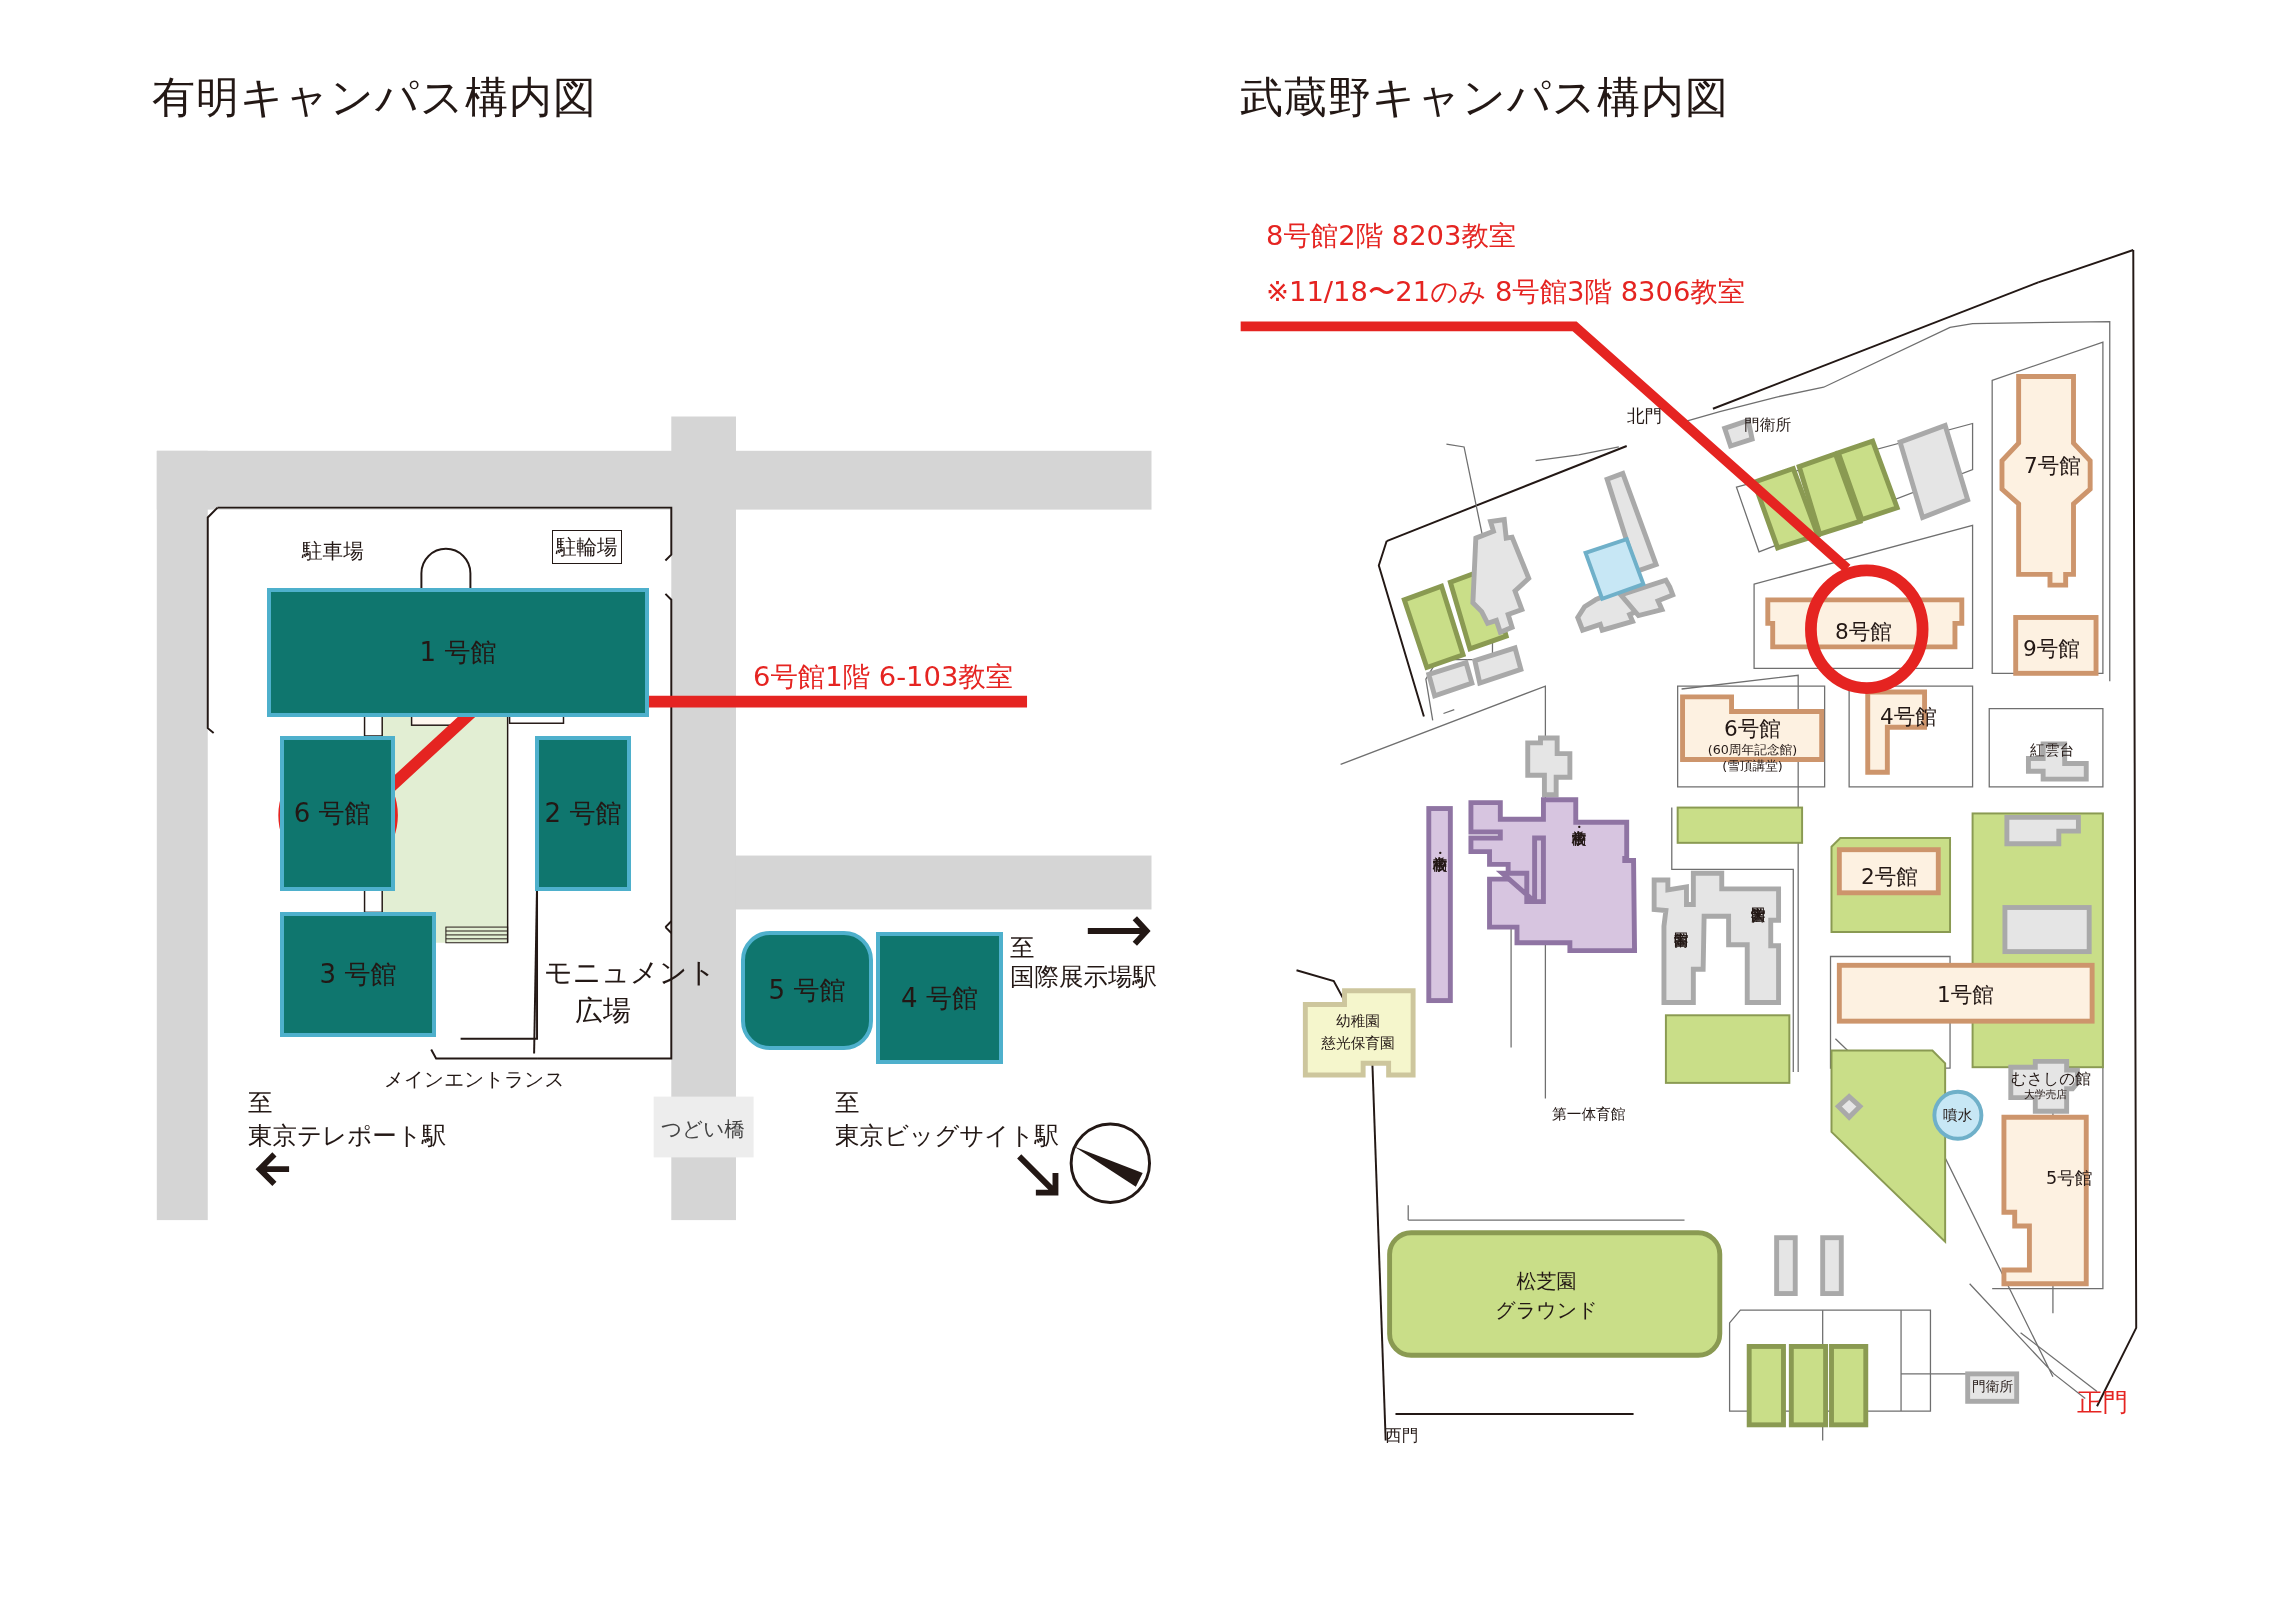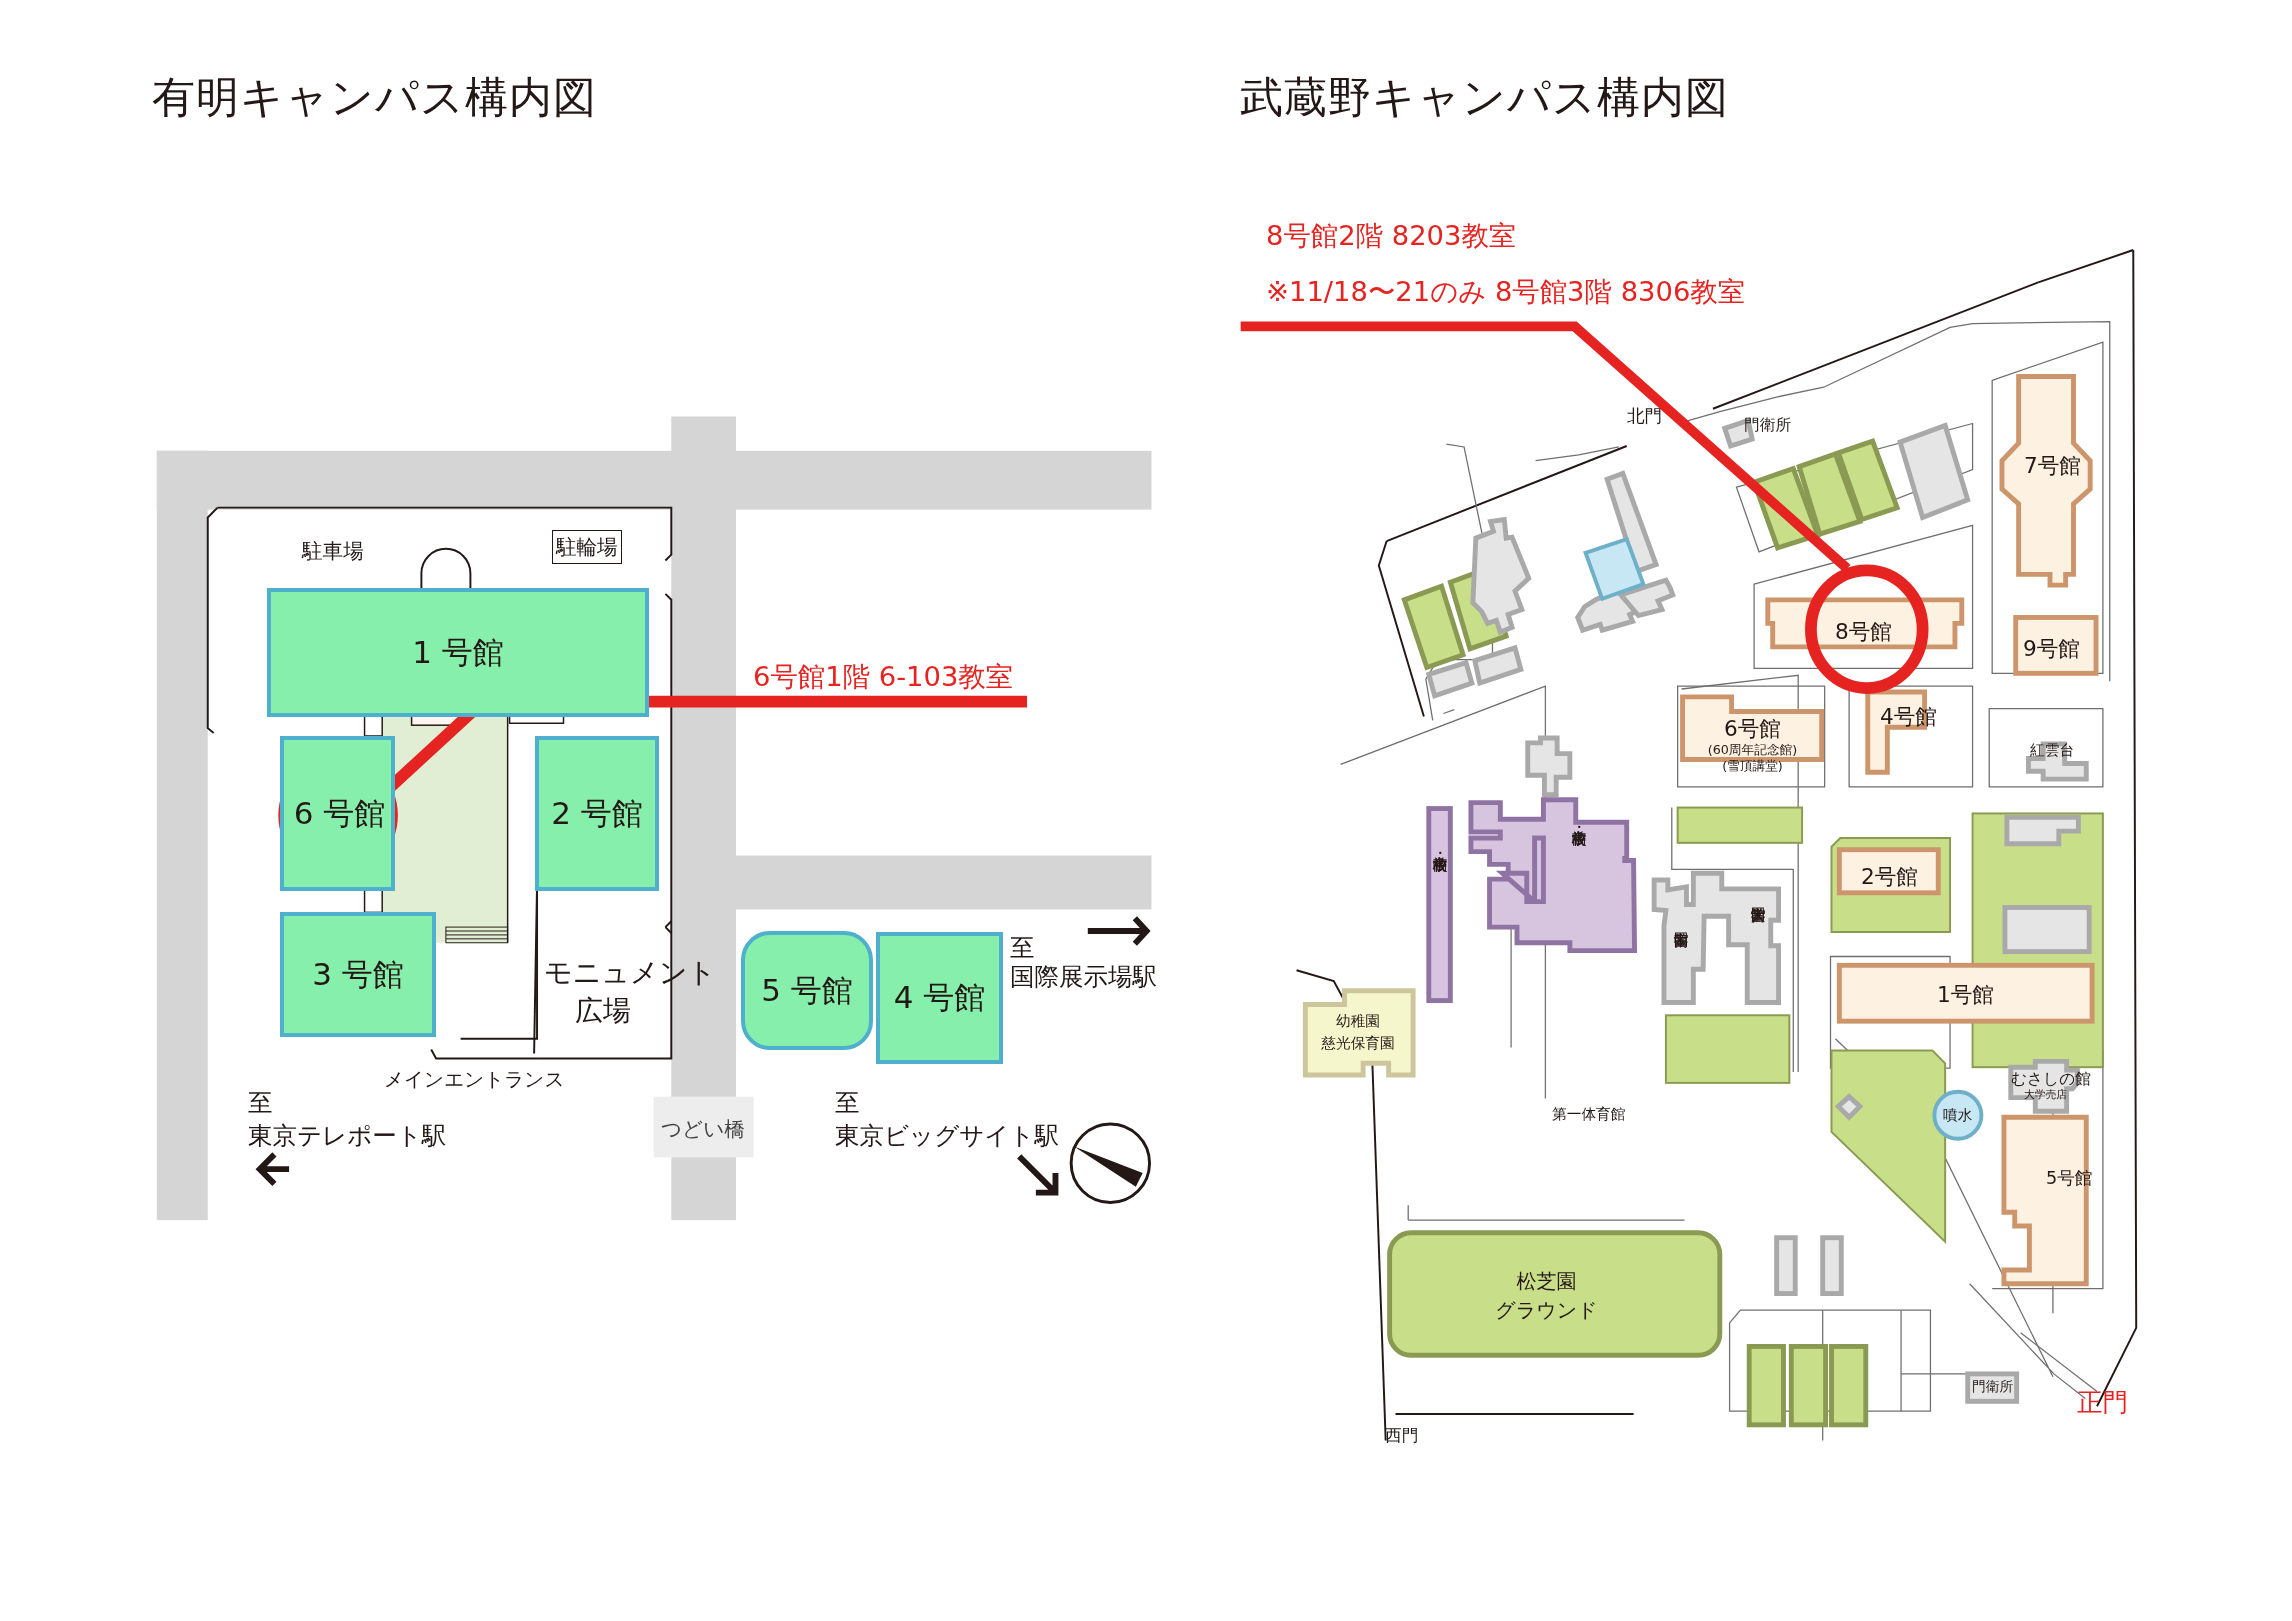--- a/index.html
+++ b/index.html
@@ -1,22 +1,22 @@
 <!DOCTYPE html>
 <html><head>
 <meta charset="utf-8">
 <style>
   html, body { margin:0; padding:0; background:#ffffff; }
   body { width:2293px; height:1621px; position:relative; overflow:hidden;
          font-family:"DejaVu Sans", "Liberation Sans", sans-serif; color:#231815; }
   .abs { position:absolute; }
   .title { font-size:43px; letter-spacing:1px; white-space:nowrap; }
   .red-label { color:#e52421; font-size:27.4px; white-space:nowrap; }
-  .bldg-a { position:absolute; background:#86efac; border:4.9px solid #4eb0cc; box-sizing:border-box;
-            display:flex; align-items:center; justify-content:center; font-size:31px; }
+  .bldg-a { position:absolute; background:#0f766e; border:4.9px solid #4eb0cc; box-sizing:border-box;
+            display:flex; align-items:center; justify-content:center; font-size:26px; }
   .lbl { position:absolute; white-space:nowrap; }
   .vtext { writing-mode:vertical-rl; text-orientation:upright; }
   svg { position:absolute; left:0; top:0; }
 </style>
 </head>
 <body>
 
 <div class="abs title" style="left:152px; top:69px;">有明キャンパス構内図</div>
 <div class="abs title" style="left:1240px; top:69px;">武蔵野キャンパス構内図</div>
 
@@ -74,21 +74,21 @@
     <g fill="none" stroke="#e52421">
       <circle cx="345" cy="832" r="55" stroke-width="12"></circle>
       <path d="M393,808 L493,716 L1048,716" stroke-width="12"></path>
     </g>
 
     <rect x="667" y="1119" width="102" height="62" fill="#ededed"></rect>
   </svg>
 
   <div class="bldg-a" style="left:267px; top:588px; width:382px; height:129px;">1 号館</div>
   <div class="bldg-a" style="left:280px; top:736px; width:115px; height:155px; justify-content:flex-start; padding-left:9.8px;">6 号館</div>
-  <div class="bldg-a" style="left:535px; top:736px; width:124px; height:155px;">2 号館</div>
+  <div class="bldg-a" style="left:535px; top:736px; width:96px; height:155px;">2 号館</div>
   <div class="bldg-a" style="left:280px; top:912px; width:156px; height:125px;">3 号館</div>
   <div class="bldg-a" style="left:741px; top:931px; width:132px; height:119px;border-radius:29px;">5 号館</div>
   <div class="bldg-a" style="left:876px; top:932px; width:127px; height:132px;">4 号館</div>
 
   <div class="lbl" style="left:302px; top:537px; font-size:20.6px;">駐車場</div>
   <div class="lbl" style="left:552px; top:530px; font-size:20.6px; border:1.5px solid #231815; padding:2px 2.9px;">駐輪場</div>
   <div class="lbl" style="left:544px; top:954px; font-size:28px; text-align:center; width:118px;">
     <div>モニュメント</div>
     <div>広場</div>
   </div>

